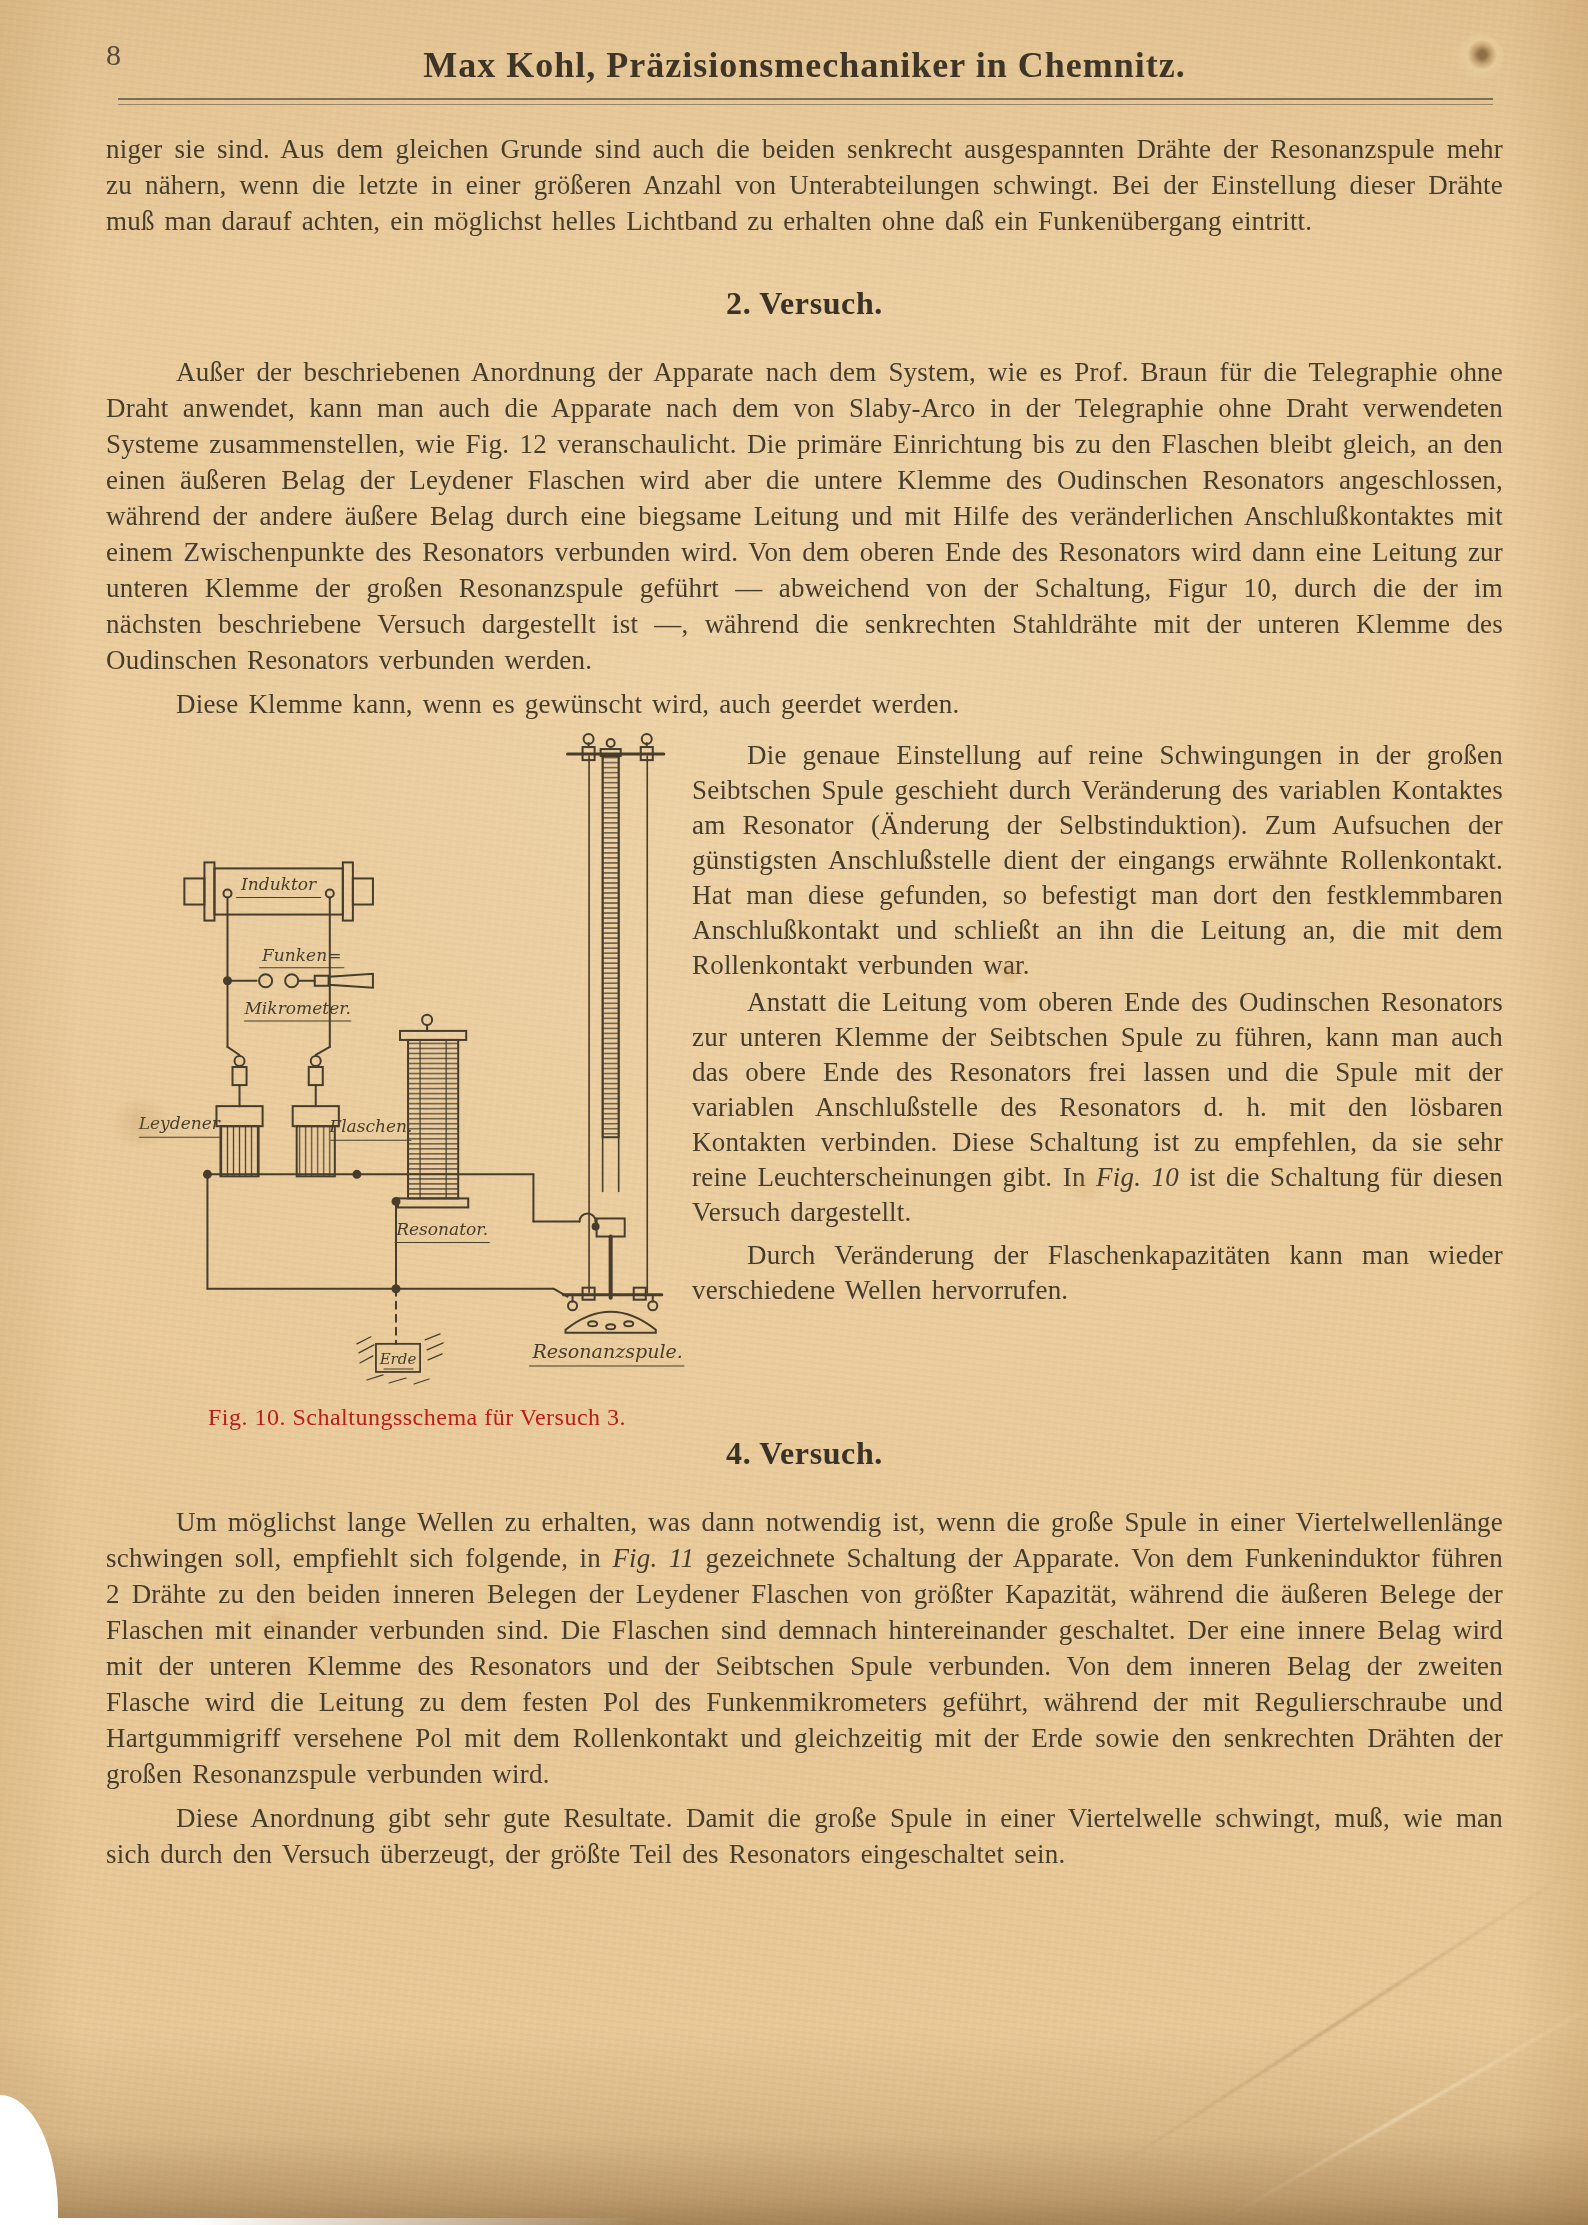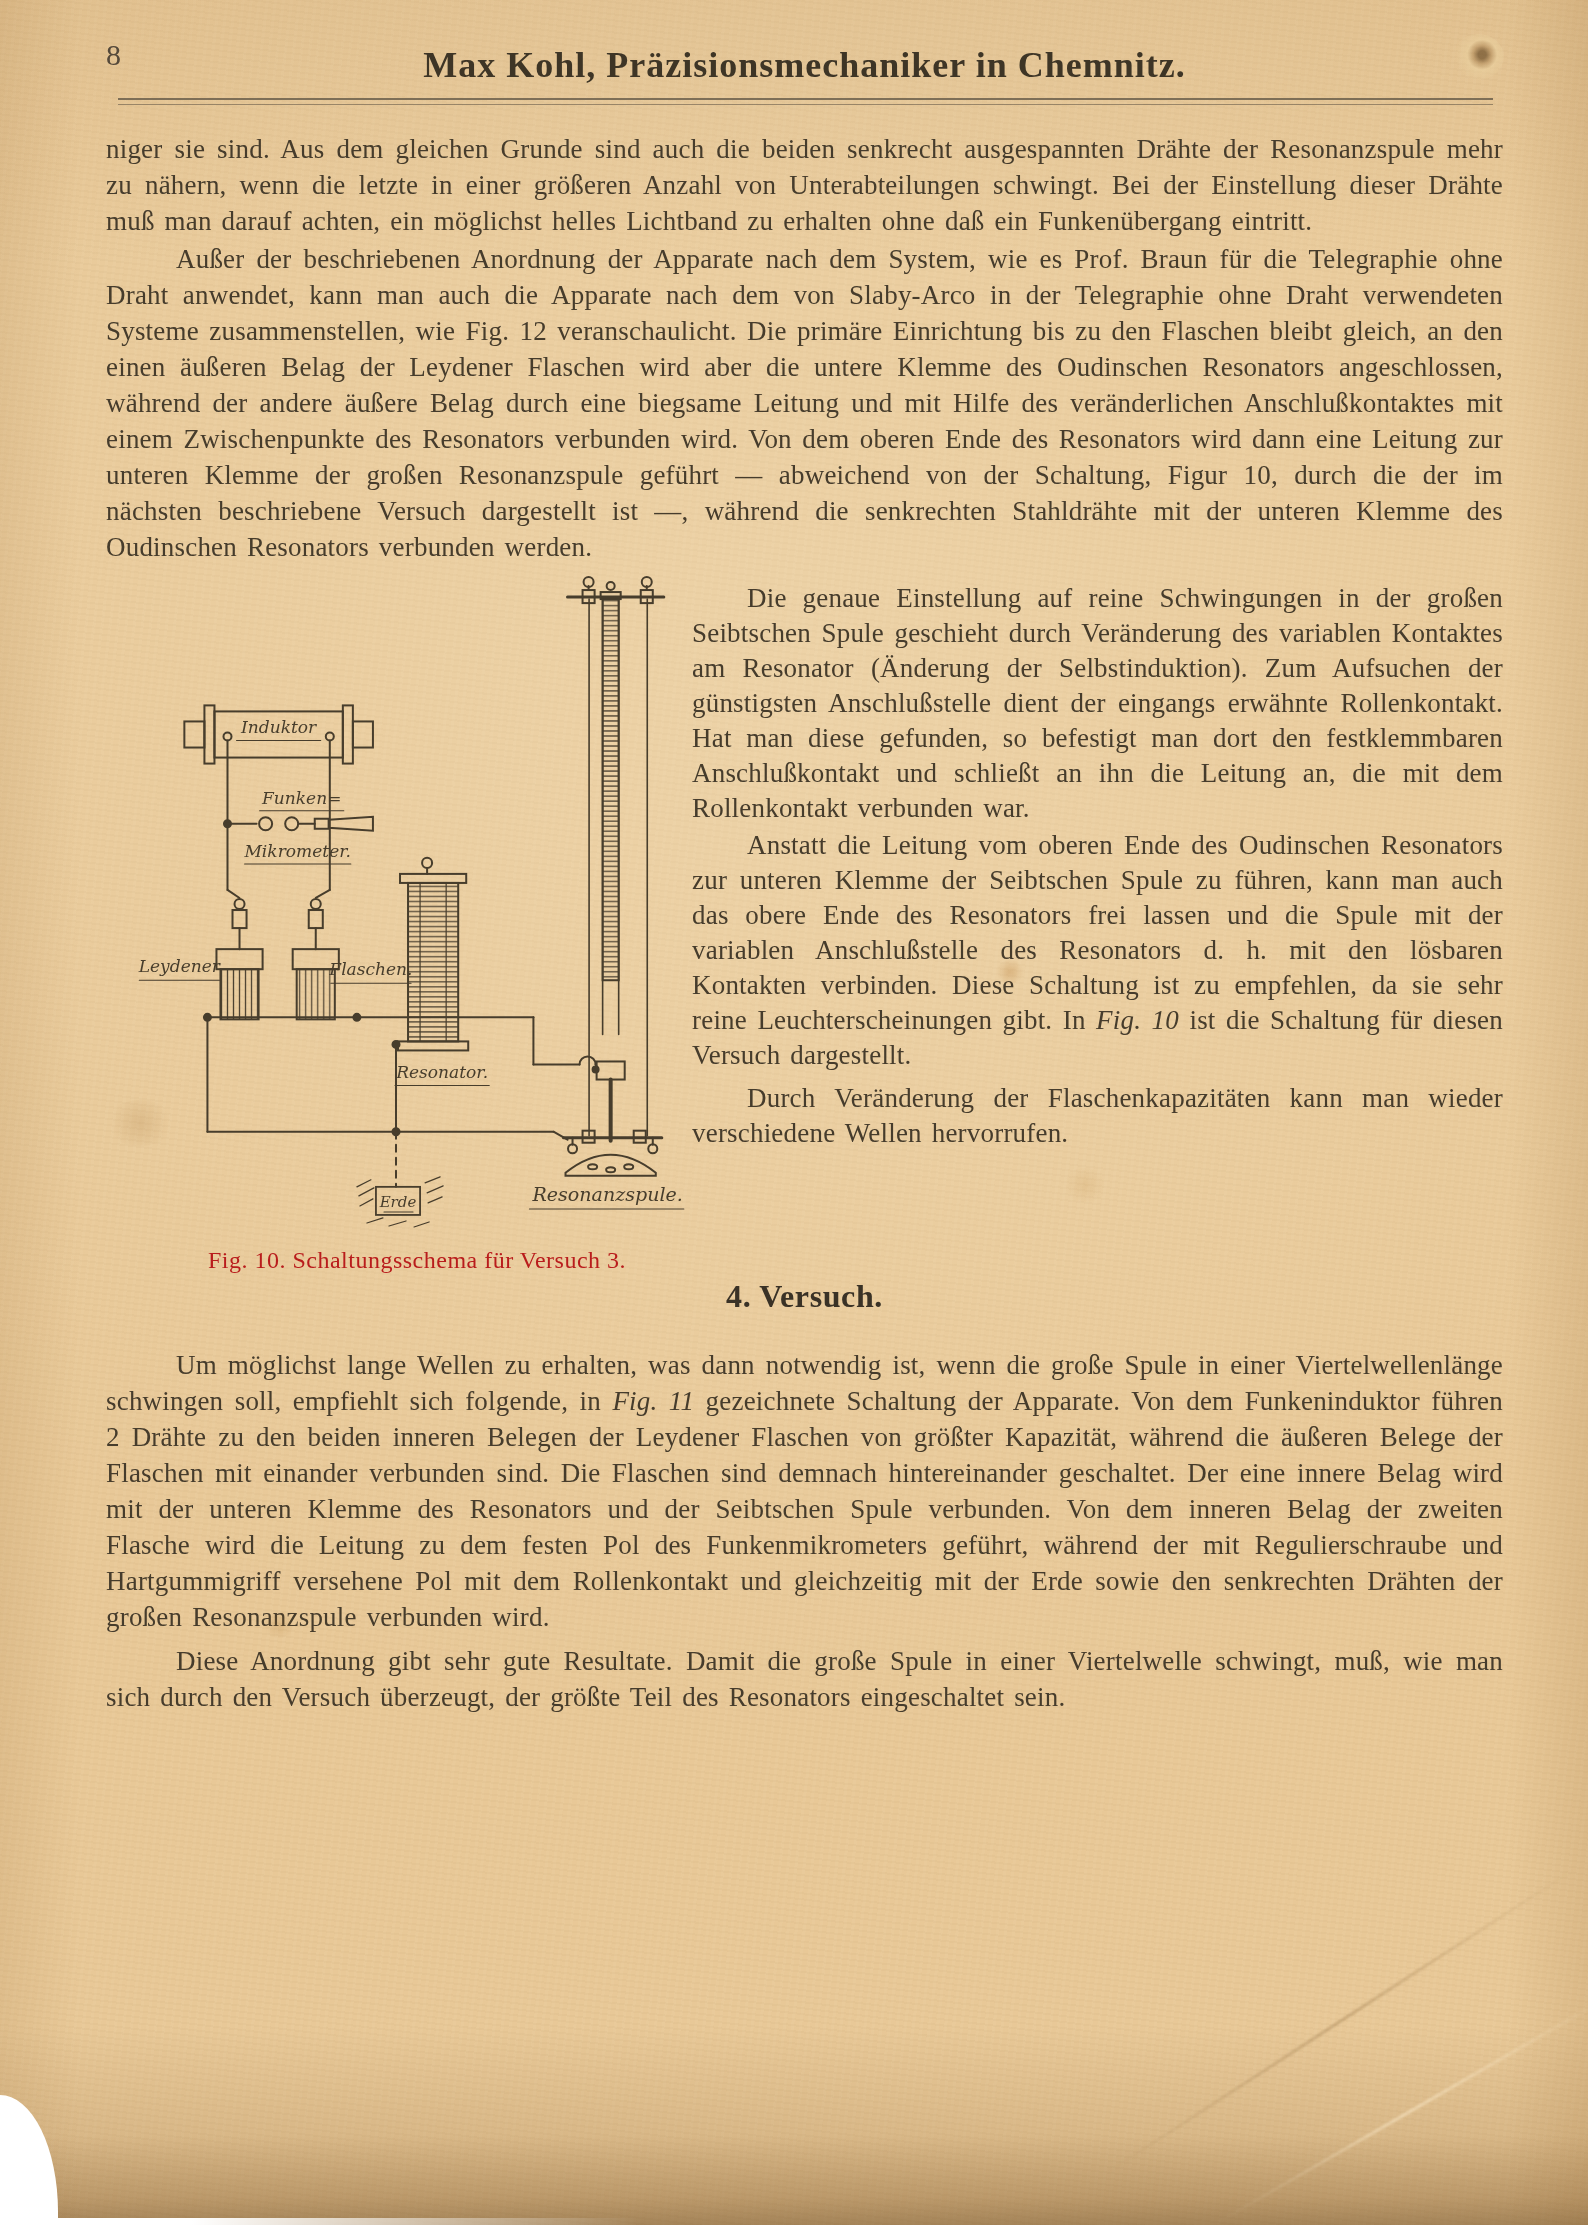--- a/index.html
+++ b/index.html
@@ -66,21 +66,23 @@
     <header>
       <span class="pnum">8</span>
       <div class="ptitle">Max Kohl, Präzisionsmechaniker in Chemnitz.</div>
     </header>
     <div class="rule rule-thick"></div>
     <div class="rule rule-thin"></div>
 
     <main>
       <p class="body-p" style="margin-top:26px">niger sie sind.  Aus dem gleichen Grunde sind auch die beiden senkrecht ausgespannten Drähte der Resonanzspule mehr zu nähern, wenn die letzte in einer größeren Anzahl von Unterabteilungen schwingt. Bei der Einstellung dieser Drähte muß man darauf achten, ein möglichst helles Lichtband zu erhalten ohne daß ein Funkenübergang eintritt.</p>
 
+      <h2>2. Versuch.</h2>
       <p class="body-p ind">Außer der beschriebenen Anordnung der Apparate nach dem System, wie es Prof. Braun für die Telegraphie ohne Draht anwendet, kann man auch die Apparate nach dem von Slaby-Arco in der Telegraphie ohne Draht verwendeten Systeme zusammenstellen, wie Fig. 12 veranschaulicht.  Die primäre Einrichtung bis zu den Flaschen bleibt gleich, an den einen äußeren Belag der Leydener Flaschen wird aber die untere Klemme des Oudinschen Resonators angeschlossen, während der andere äußere Belag durch eine biegsame Leitung und mit Hilfe des veränderlichen Anschlußkontaktes mit einem Zwischenpunkte des Resonators verbunden wird.  Von dem oberen Ende des Resonators wird dann eine Leitung zur unteren Klemme der großen Resonanzspule geführt — abweichend von der Schaltung, Figur 10, durch die der im nächsten beschriebene Versuch dargestellt ist —, während die senkrechten Stahldrähte mit der unteren Klemme des Oudinschen Resonators verbunden werden.</p>
+      <p class="body-p ind sp">Diese Klemme kann, wenn es gewünscht wird, auch geerdet werden.</p>
 
       <div class="figwrap">
         <svg viewBox="0 0 580 660" width="582" height="662" stroke-linecap="round" fill="none">
           <defs>
             <pattern id="hrungs" width="8" height="5" patternUnits="userSpaceOnUse">
               <line x1="0" y1="2.5" x2="8" y2="2.5" stroke="#4a4030" stroke-width="1.3"></line>
             </pattern>
             <pattern id="vlines" width="6" height="10" patternUnits="userSpaceOnUse">
               <line x1="3" y1="0" x2="3" y2="10" stroke="#4a4030" stroke-width="1.2"></line>
             </pattern>

